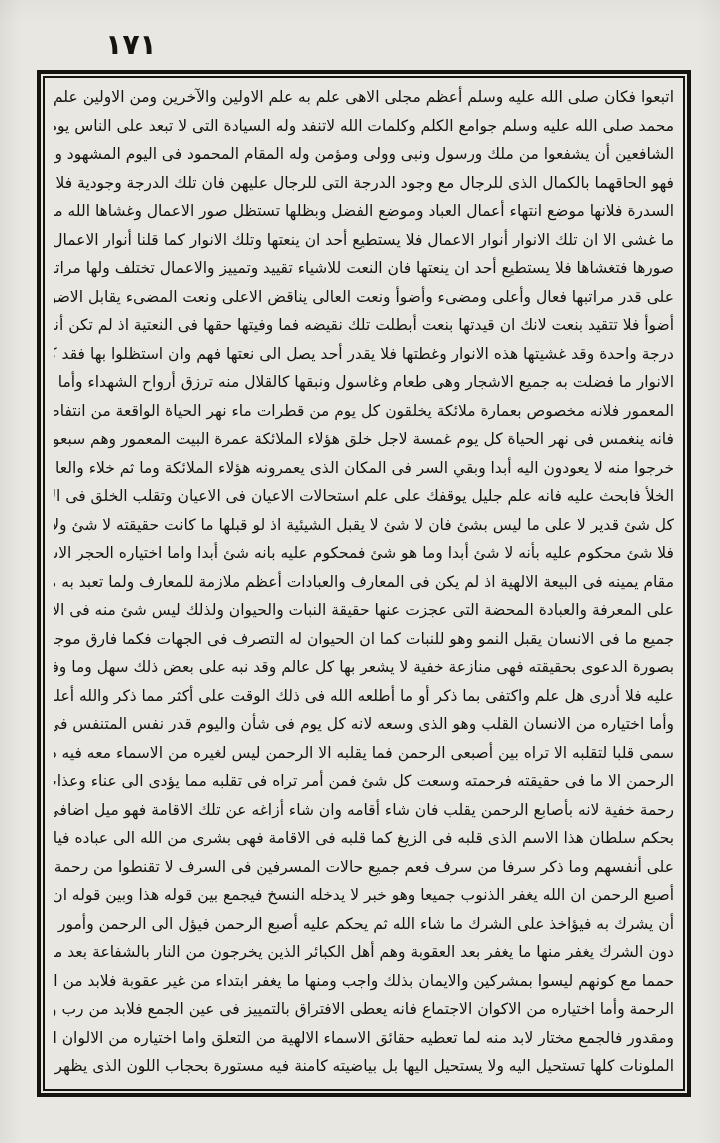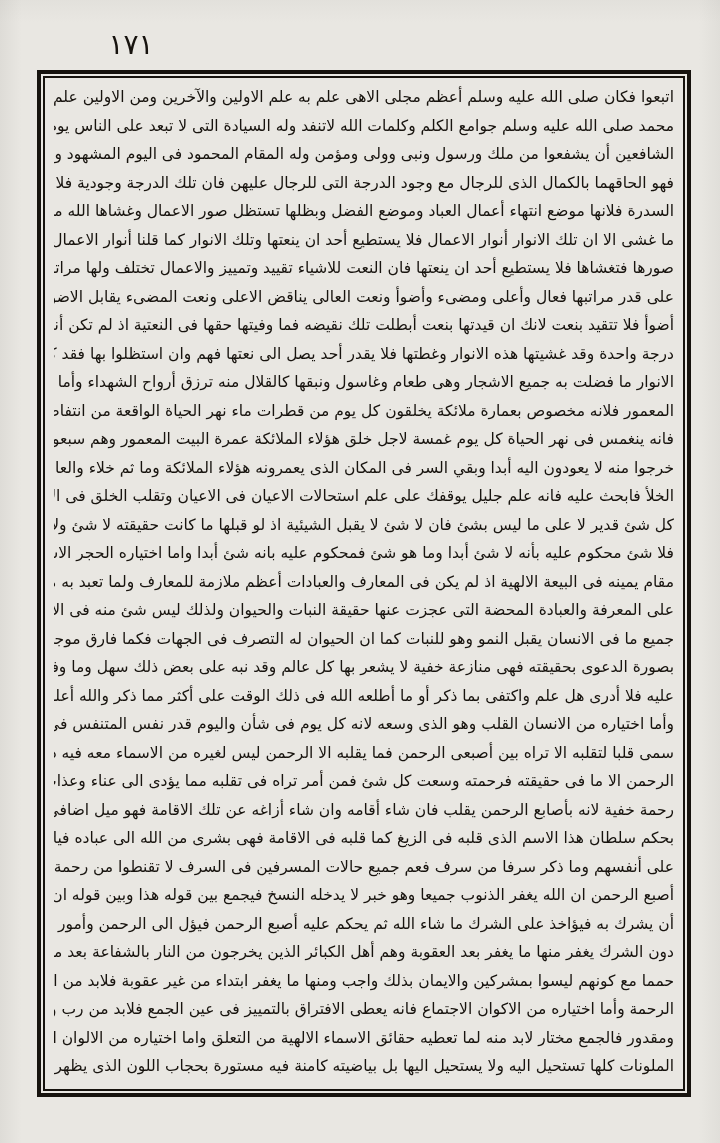--- a/index.html
+++ b/index.html
@@ -22,21 +22,21 @@
       linear-gradient(90deg, rgba(120,120,115,0.10) 0%, rgba(0,0,0,0) 3%, rgba(0,0,0,0) 97%, rgba(120,120,115,0.08) 100%),
       linear-gradient(180deg, rgba(120,120,115,0.06) 0%, rgba(0,0,0,0) 2%);
   }
   .page-number {
     position: absolute;
     top: 28px;
     left: 96px;
     width: 70px;
     text-align: center;
     font-size: 28px;
-    font-weight: normal;
+    font-weight: bold;
     letter-spacing: 1px;
     color: var(--ink, #17130e);
   }
   .frame {
     position: absolute;
     left: 37px;
     top: 70px;
     width: 654px;
     height: 1027px;
     box-sizing: border-box;

